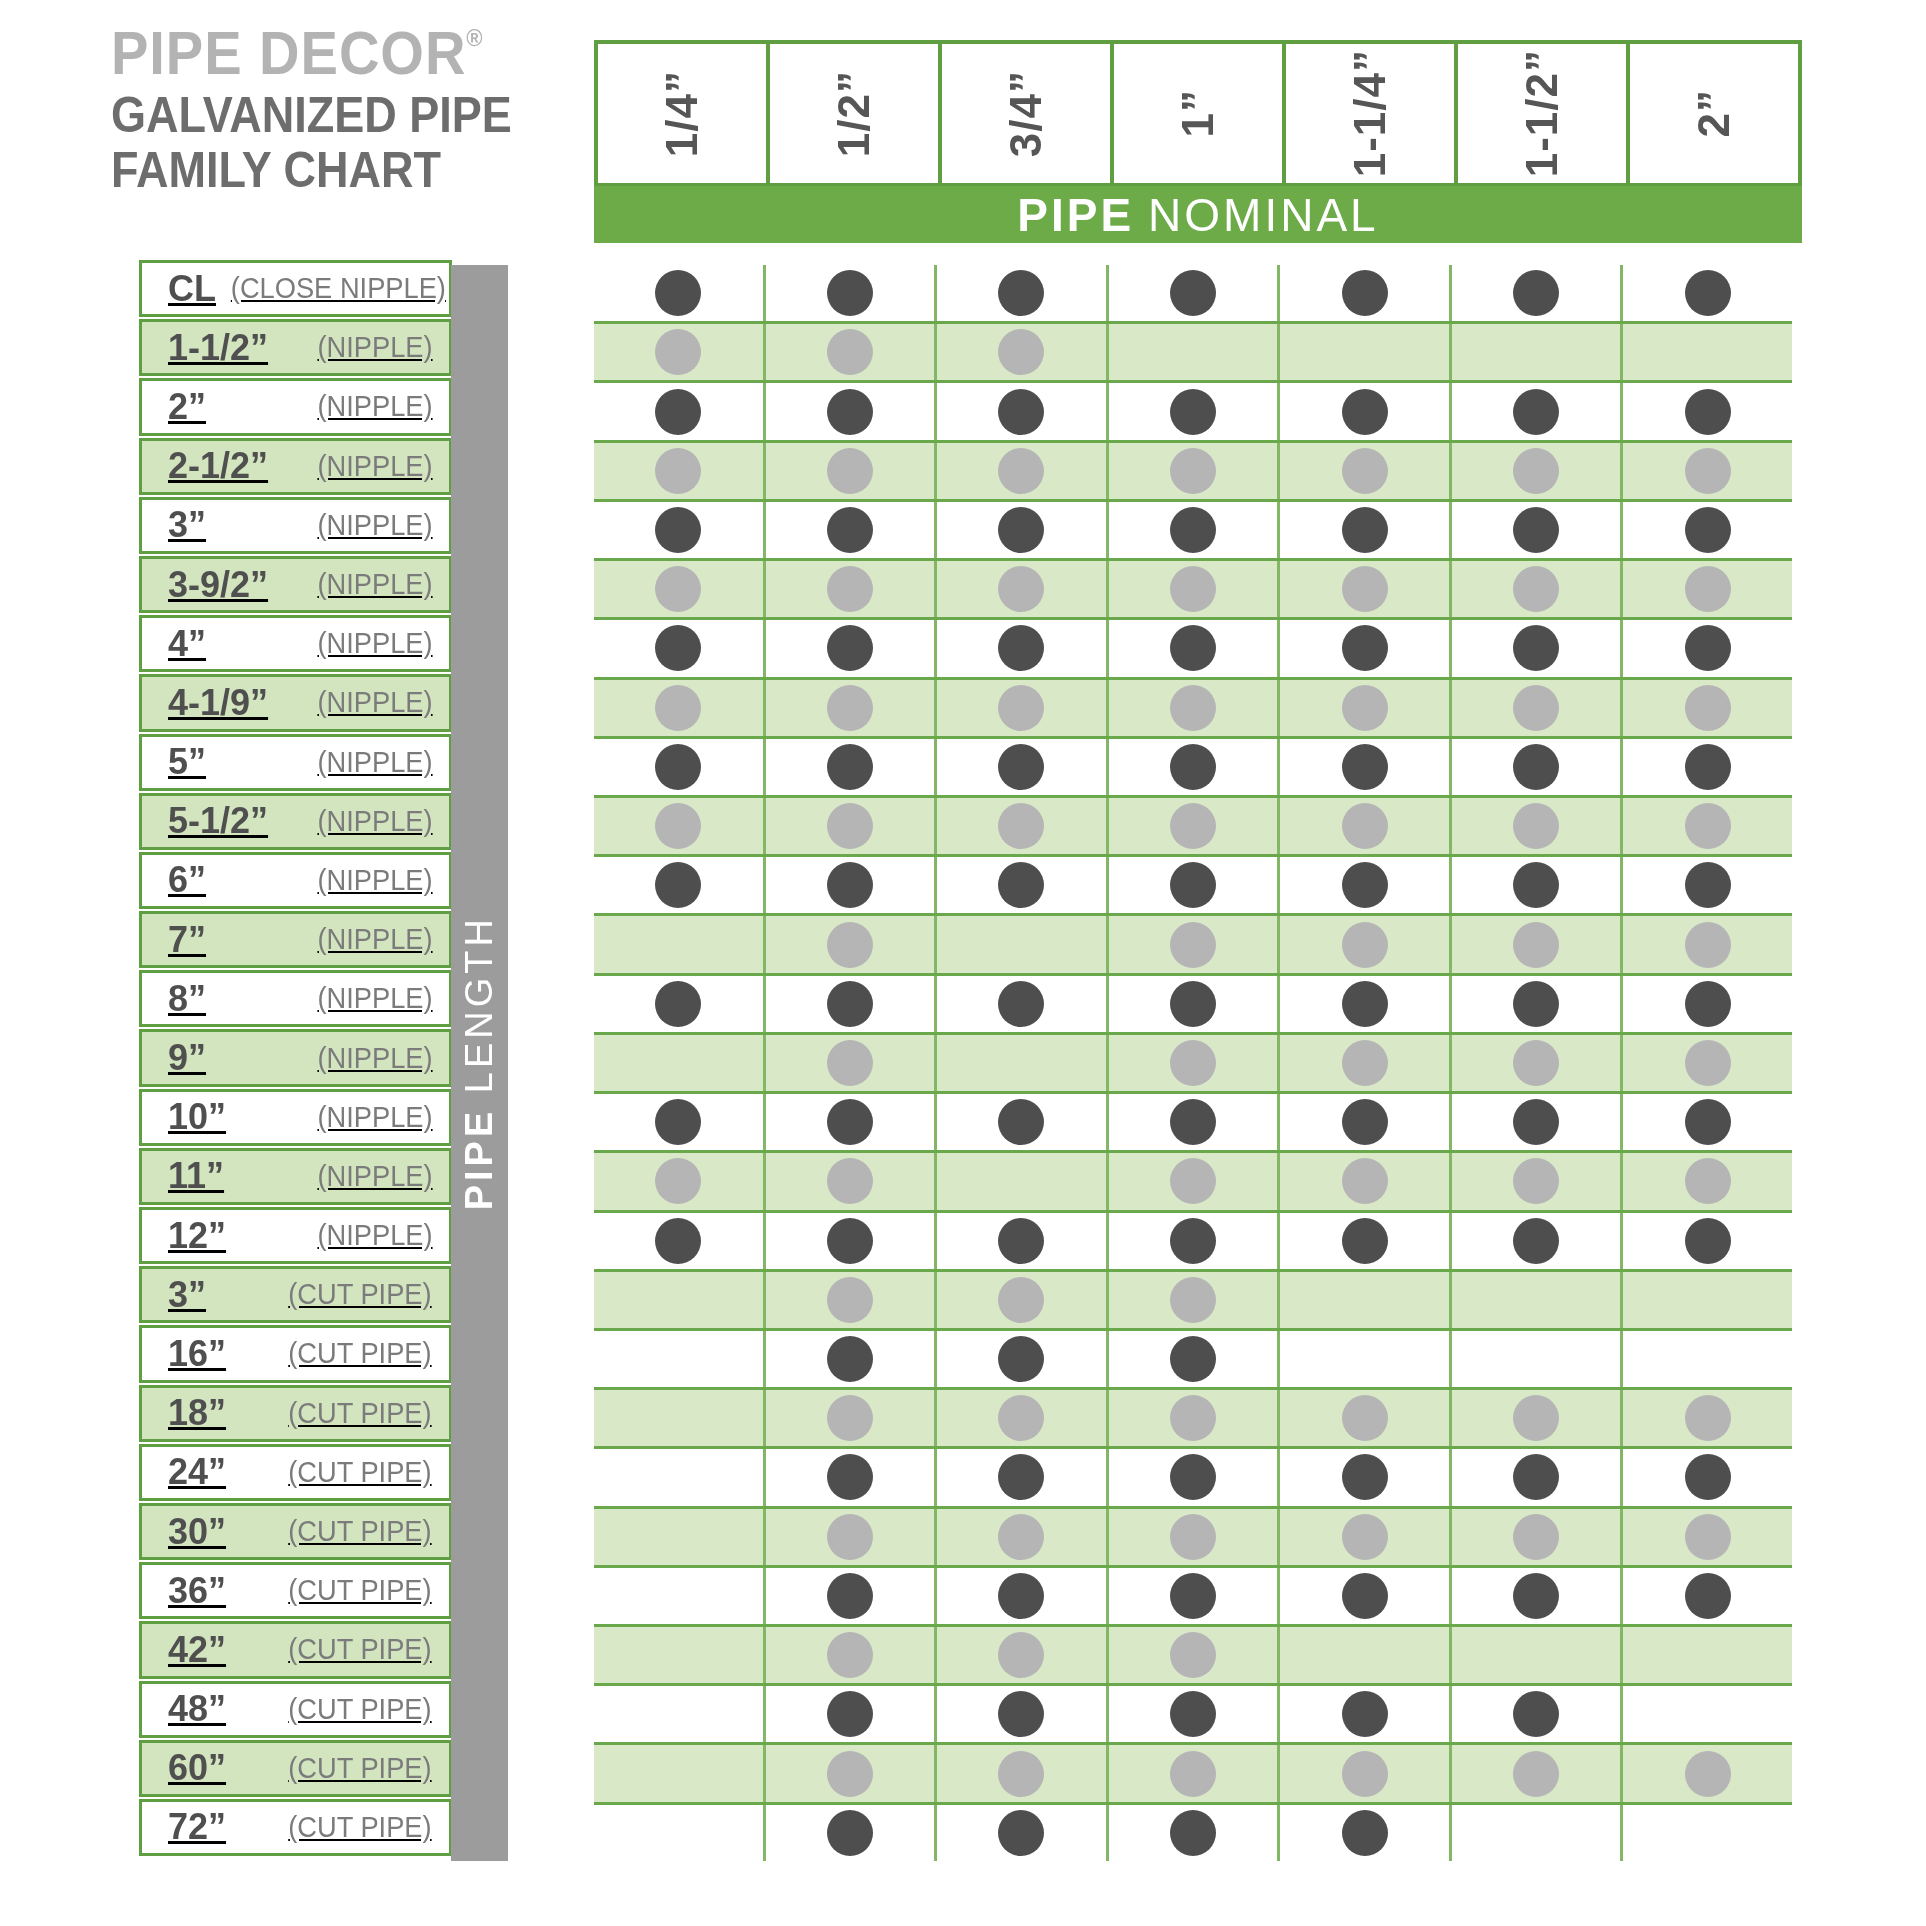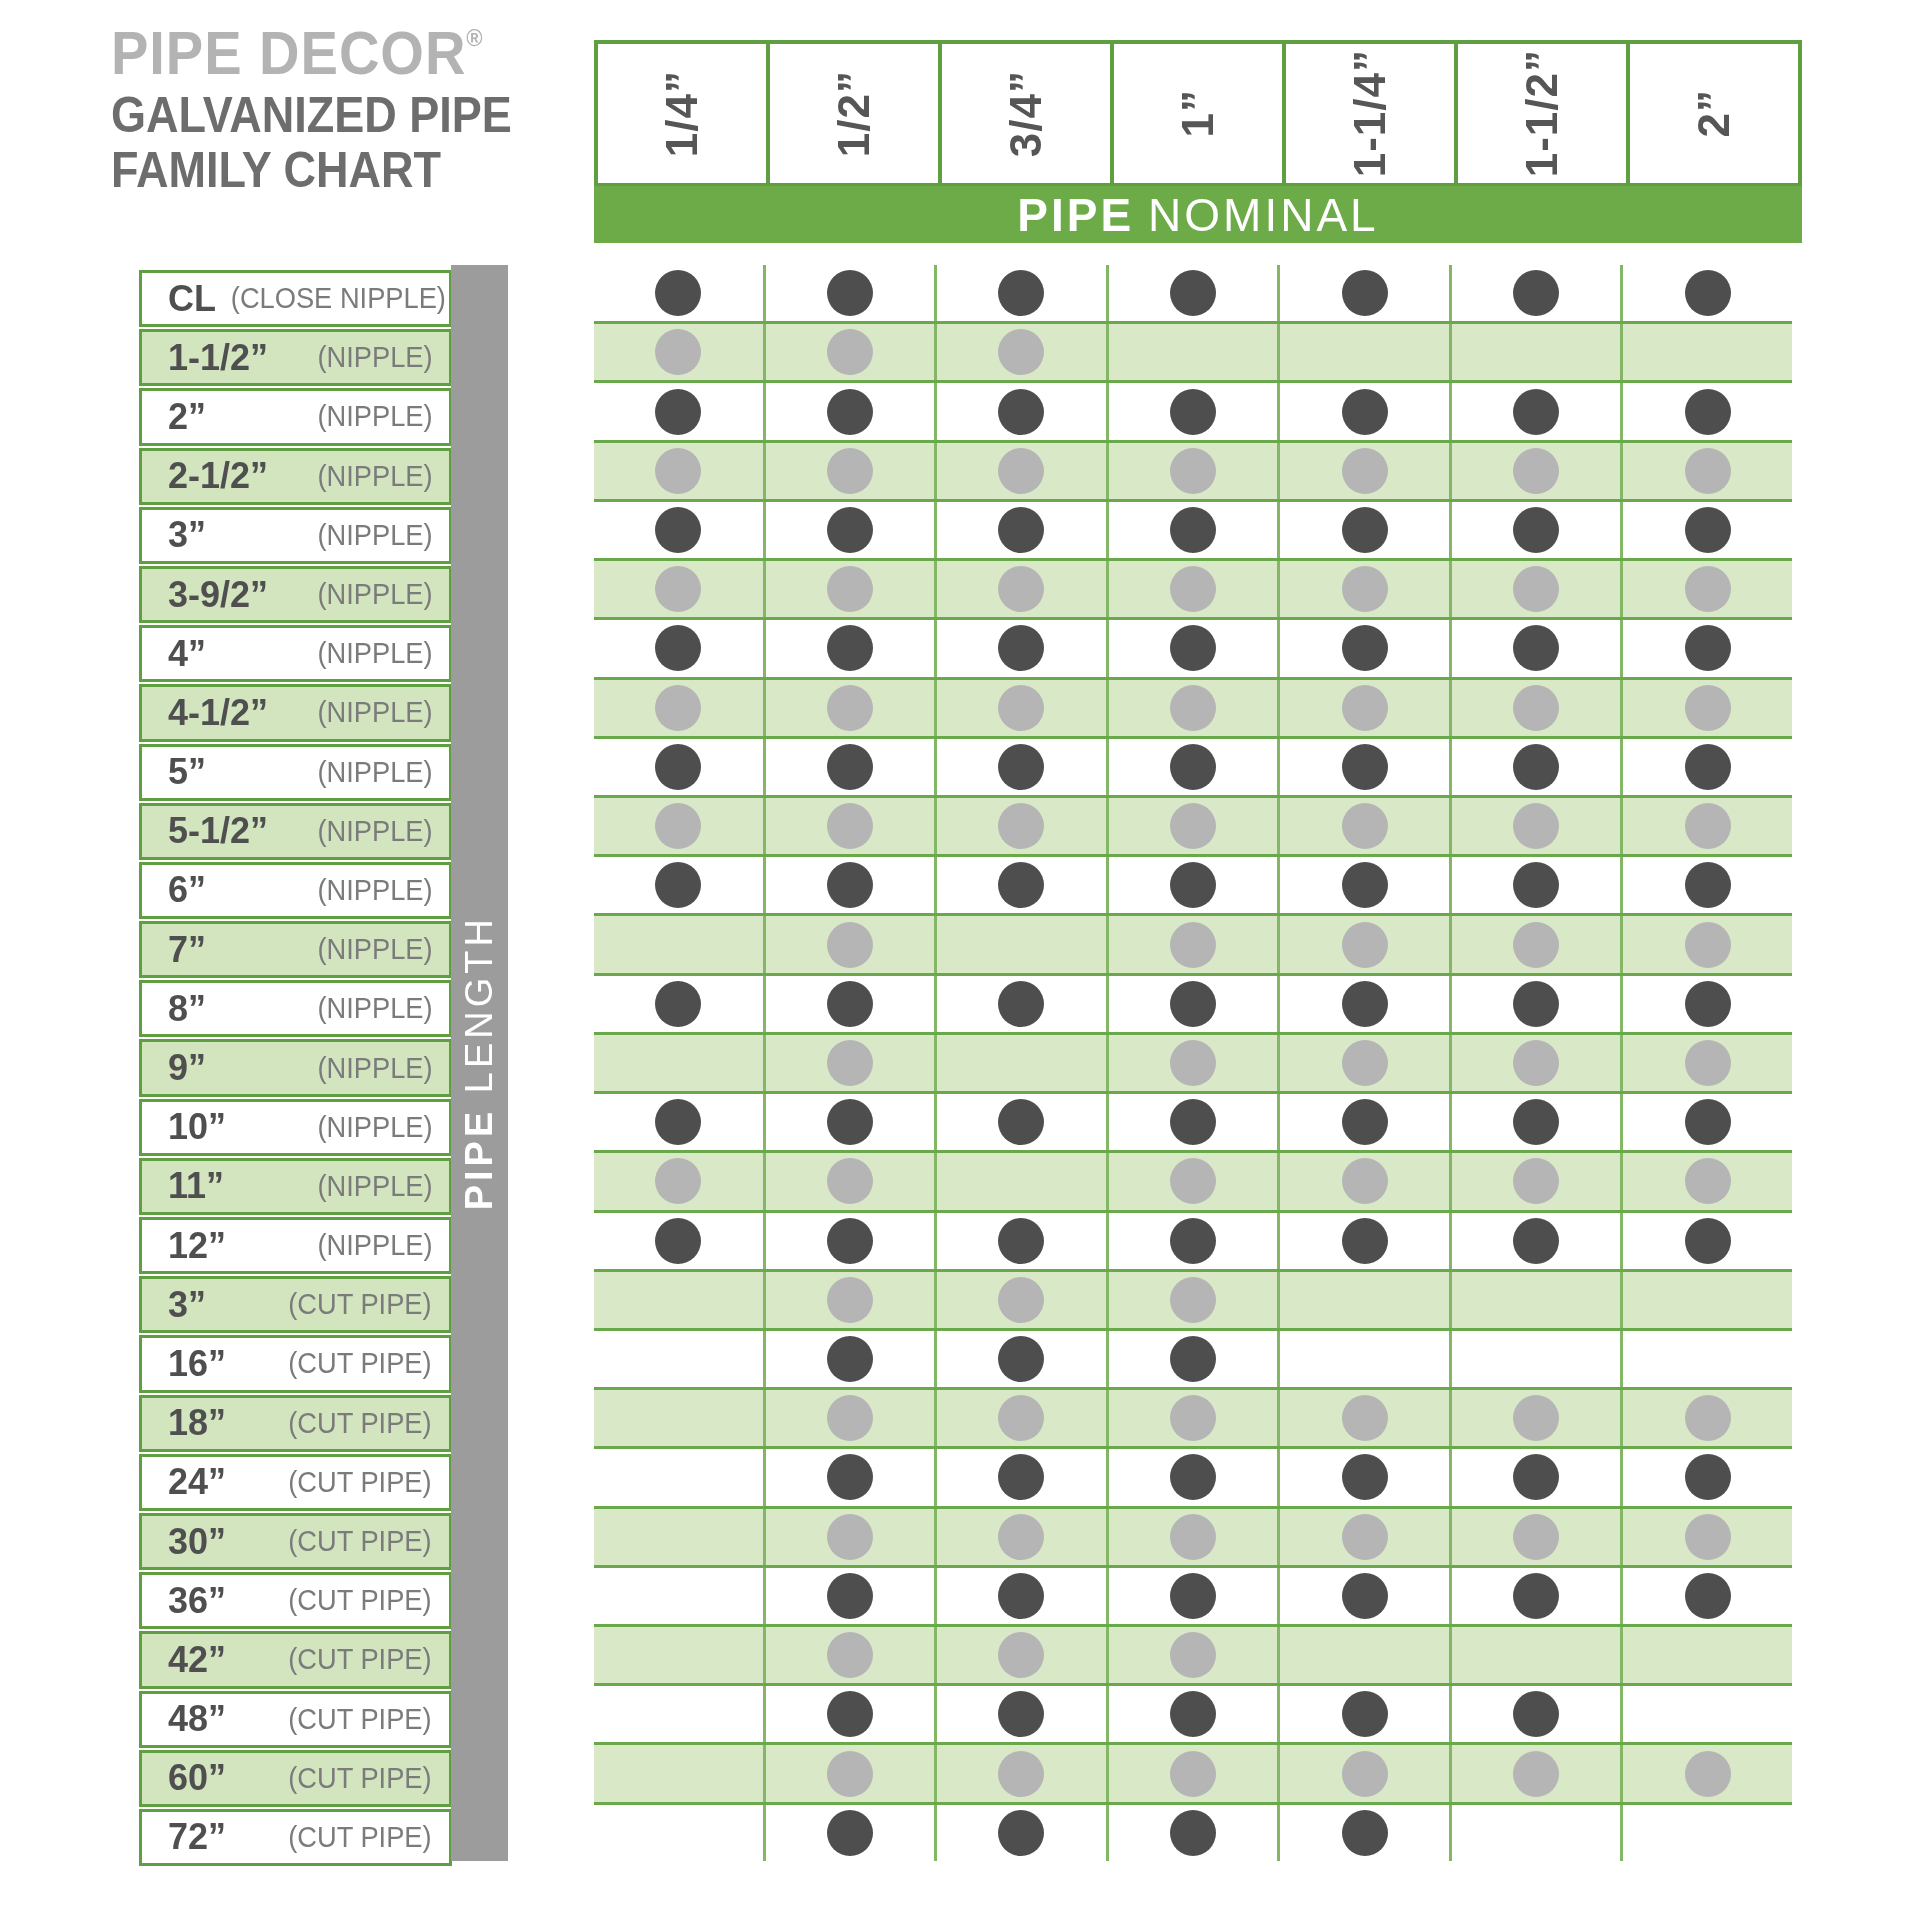--- a/index.html
+++ b/index.html
@@ -21,22 +21,22 @@
   .hlabel{writing-mode:vertical-rl;transform:rotate(180deg);font-weight:700;font-size:44px;
     color:var(--header-text);letter-spacing:1px;white-space:nowrap;}
 
   
   #banner{position:absolute;left:594px;top:186px;width:1208px;height:57px;
     background:var(--banner-green);display:flex;align-items:center;justify-content:center;
     color:#fff;font-size:46px;letter-spacing:3px;}
   #banner .bold{font-weight:700;margin-right:14px;}
 
   
-  #row-labels{position:absolute;left:139px;top:270px;width:313px;height:1596px;
-    display:flex;flex-direction:column;}
+  #row-labels{position:absolute;left:139px;top:260px;width:313px;height:1596px;
+    display:flex;flex-direction:column;text-decoration:underline;}
   .lrow{flex:1;display:flex;align-items:center;box-sizing:border-box;
     border:3px solid var(--green-border);background:#fff;margin-bottom:2px;}
   .lrow:last-child{margin-bottom:0;gap:28px;}
   .lrow.green{background:var(--label-green);}
   .lrow .num{font-weight:700;font-size:36px;color:var(--label-num);padding-left:26px;white-space:nowrap;}
   .lrow .kind{margin-left:auto;font-size:29px;color:var(--label-kind);padding-right:18px;
     transform:scaleX(.94);transform-origin:right center;white-space:nowrap;}
 
   
   #pipe-length-bar{position:absolute;left:451px;top:265px;width:57px;height:1596px;
@@ -120,21 +120,21 @@
       </div>
       <div class="lrow green">
         <span class="num">3-9/2”</span>
         <span class="kind">(NIPPLE)</span>
       </div>
       <div class="lrow">
         <span class="num">4”</span>
         <span class="kind">(NIPPLE)</span>
       </div>
       <div class="lrow green">
-        <span class="num">4-1/2”</span>
+        <span class="num">4-1/9”</span>
         <span class="kind">(NIPPLE)</span>
       </div>
       <div class="lrow">
         <span class="num">5”</span>
         <span class="kind">(NIPPLE)</span>
       </div>
       <div class="lrow green">
         <span class="num">5-1/2”</span>
         <span class="kind">(NIPPLE)</span>
       </div>

